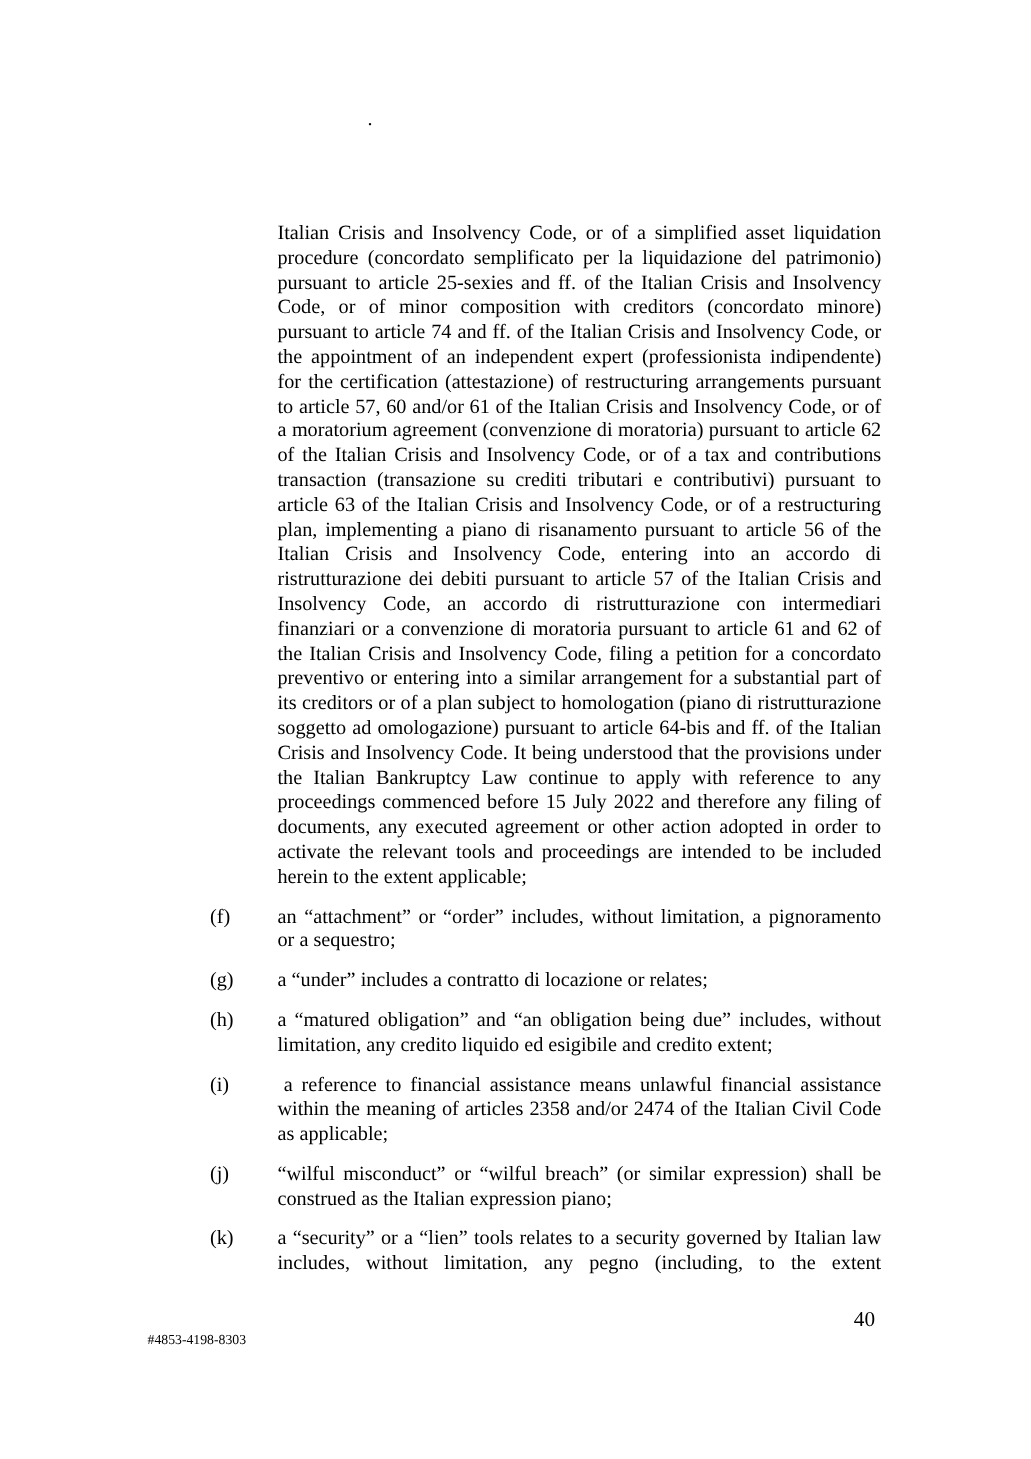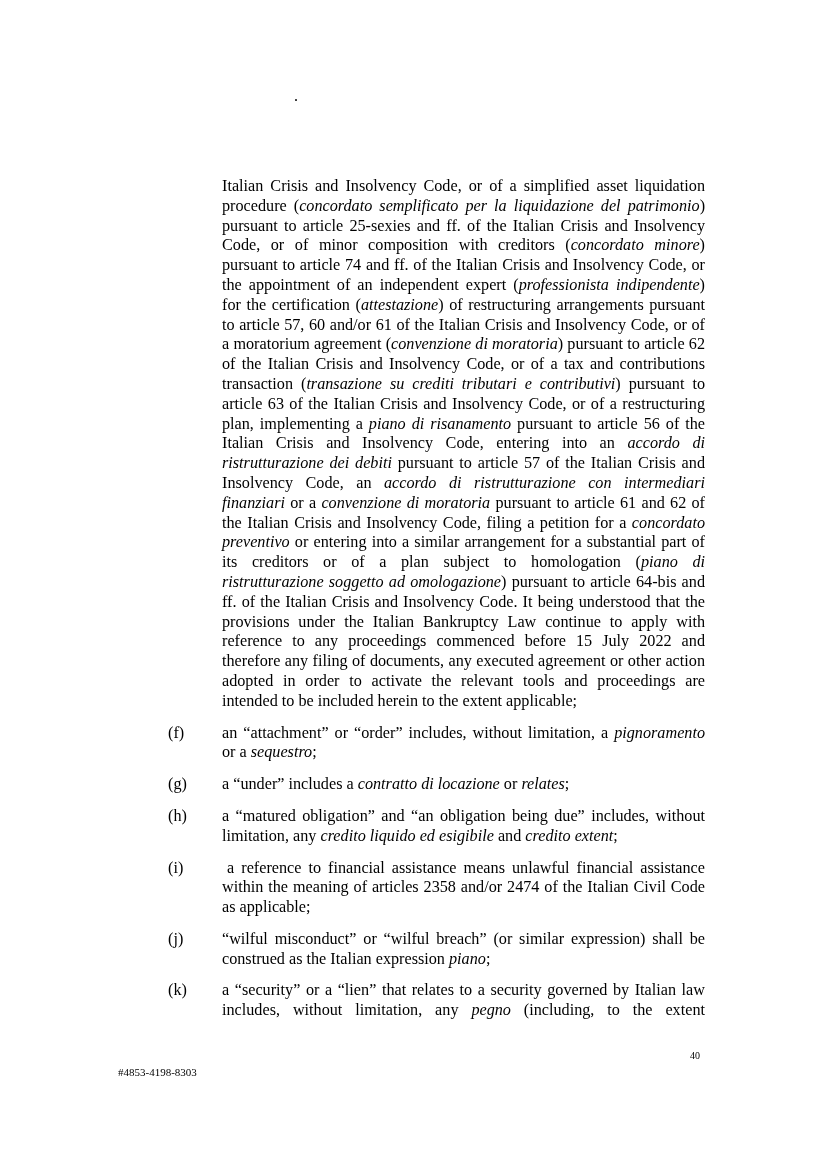--- a/index.html
+++ b/index.html
@@ -47,27 +47,26 @@
   }
   .item-label {
     position: absolute;
     left: -54px;
     top: 0;
   }
   .item-text {
     text-align: justify;
   }
   .it {
-    font-style: italic;
   }
   .page-number {
     position: absolute;
     top: 1049px;
     right: 125px;
-    font-size: 10px;
+    font-size: 17px;
     line-height: 13px;
   }
   .doc-id {
     position: absolute;
     left: 118px;
     top: 1066px;
     font-size: 11px;
     line-height: 13px;
   }
 </style>
@@ -95,20 +94,20 @@
         <div class="item">
           <span class="item-label">(i)</span>
           <div class="item-text" style="text-indent: 5px;"><span>a reference to financial assistance means unlawful financial assistance within the meaning of articles 2358 and/or 2474 of the Italian Civil Code as applicable;</span></div>
         </div>
         <div class="item">
           <span class="item-label">(j)</span>
           <div class="item-text"><span>“wilful misconduct” or “wilful breach” (or similar expression) shall be construed as the Italian expression </span><span class="it">piano</span><span>;</span></div>
         </div>
         <div class="item">
           <span class="item-label">(k)</span>
-          <div class="item-text" style="text-align-last: justify;"><span>a “security” or a “lien” that relates to a security governed by Italian law includes, without limitation, any </span><span class="it">pegno</span><span> (including, to the extent</span></div>
+          <div class="item-text" style="text-align-last: justify;"><span>a “security” or a “lien” tools relates to a security governed by Italian law includes, without limitation, any </span><span class="it">pegno</span><span> (including, to the extent</span></div>
         </div>
       </div>
   </div>
 
   <div class="page-number">40</div>
   <div class="doc-id">#4853-4198-8303</div>
 </div>
 
 </body></html>

